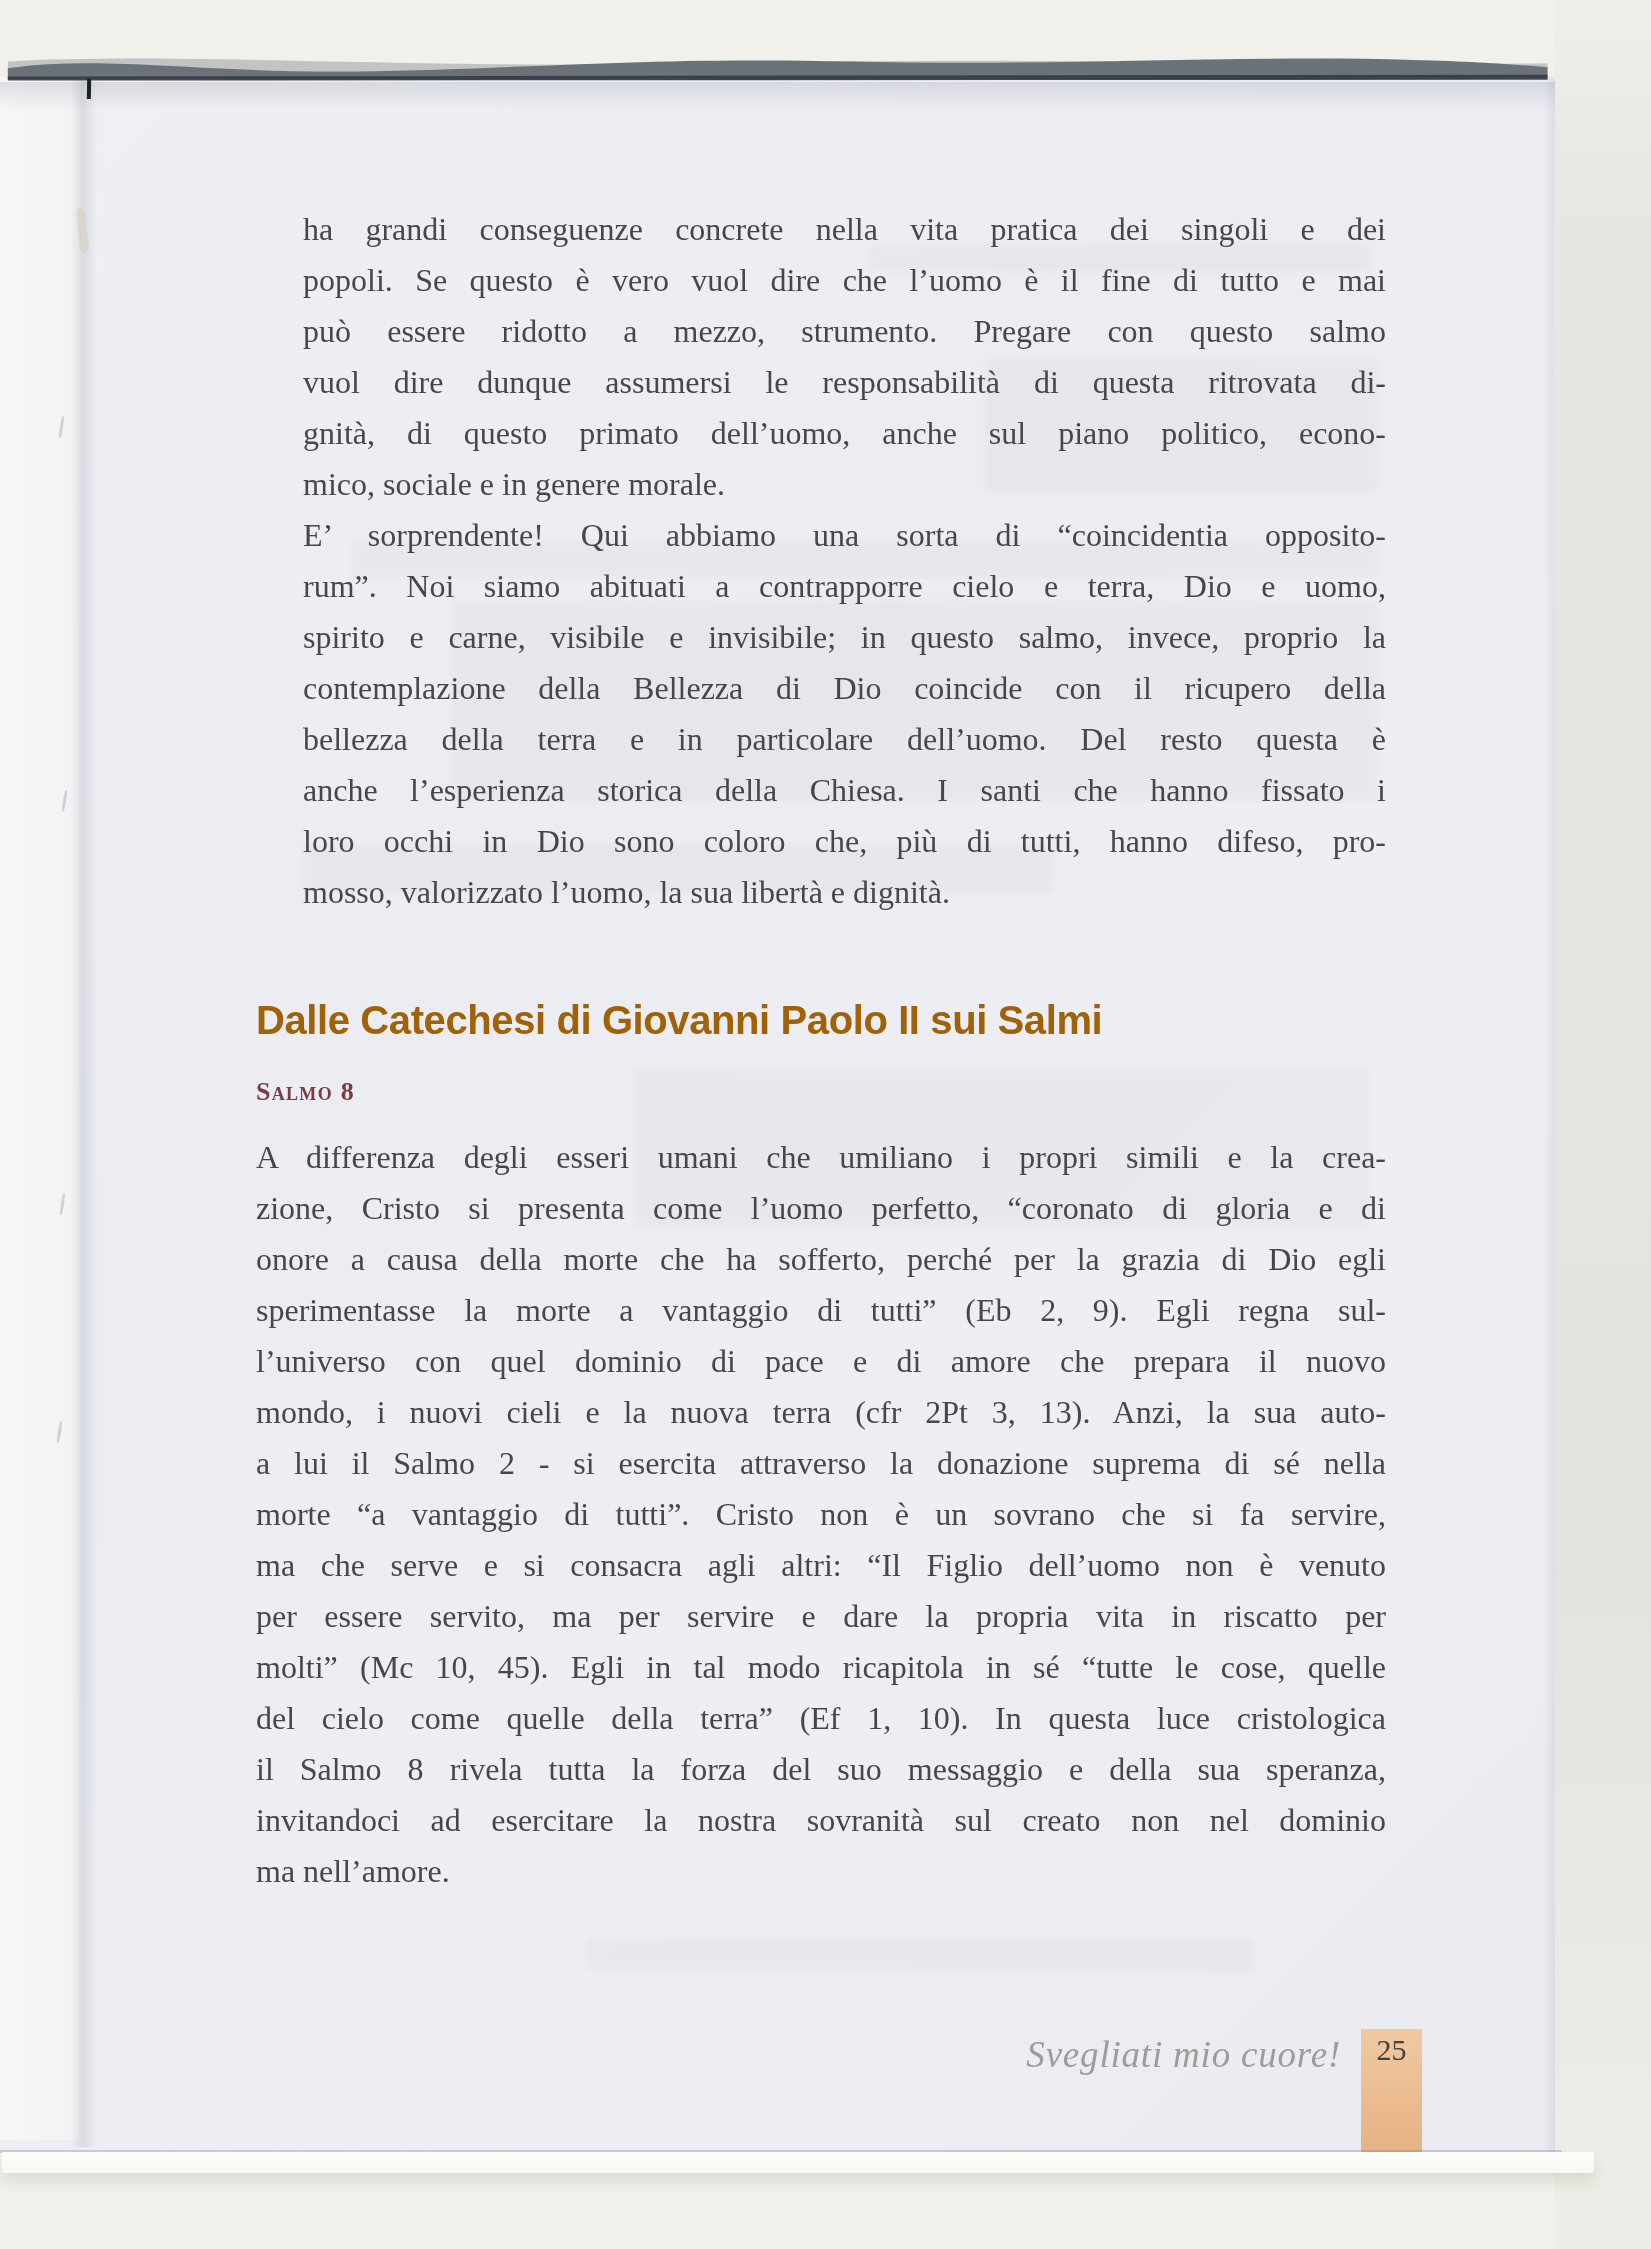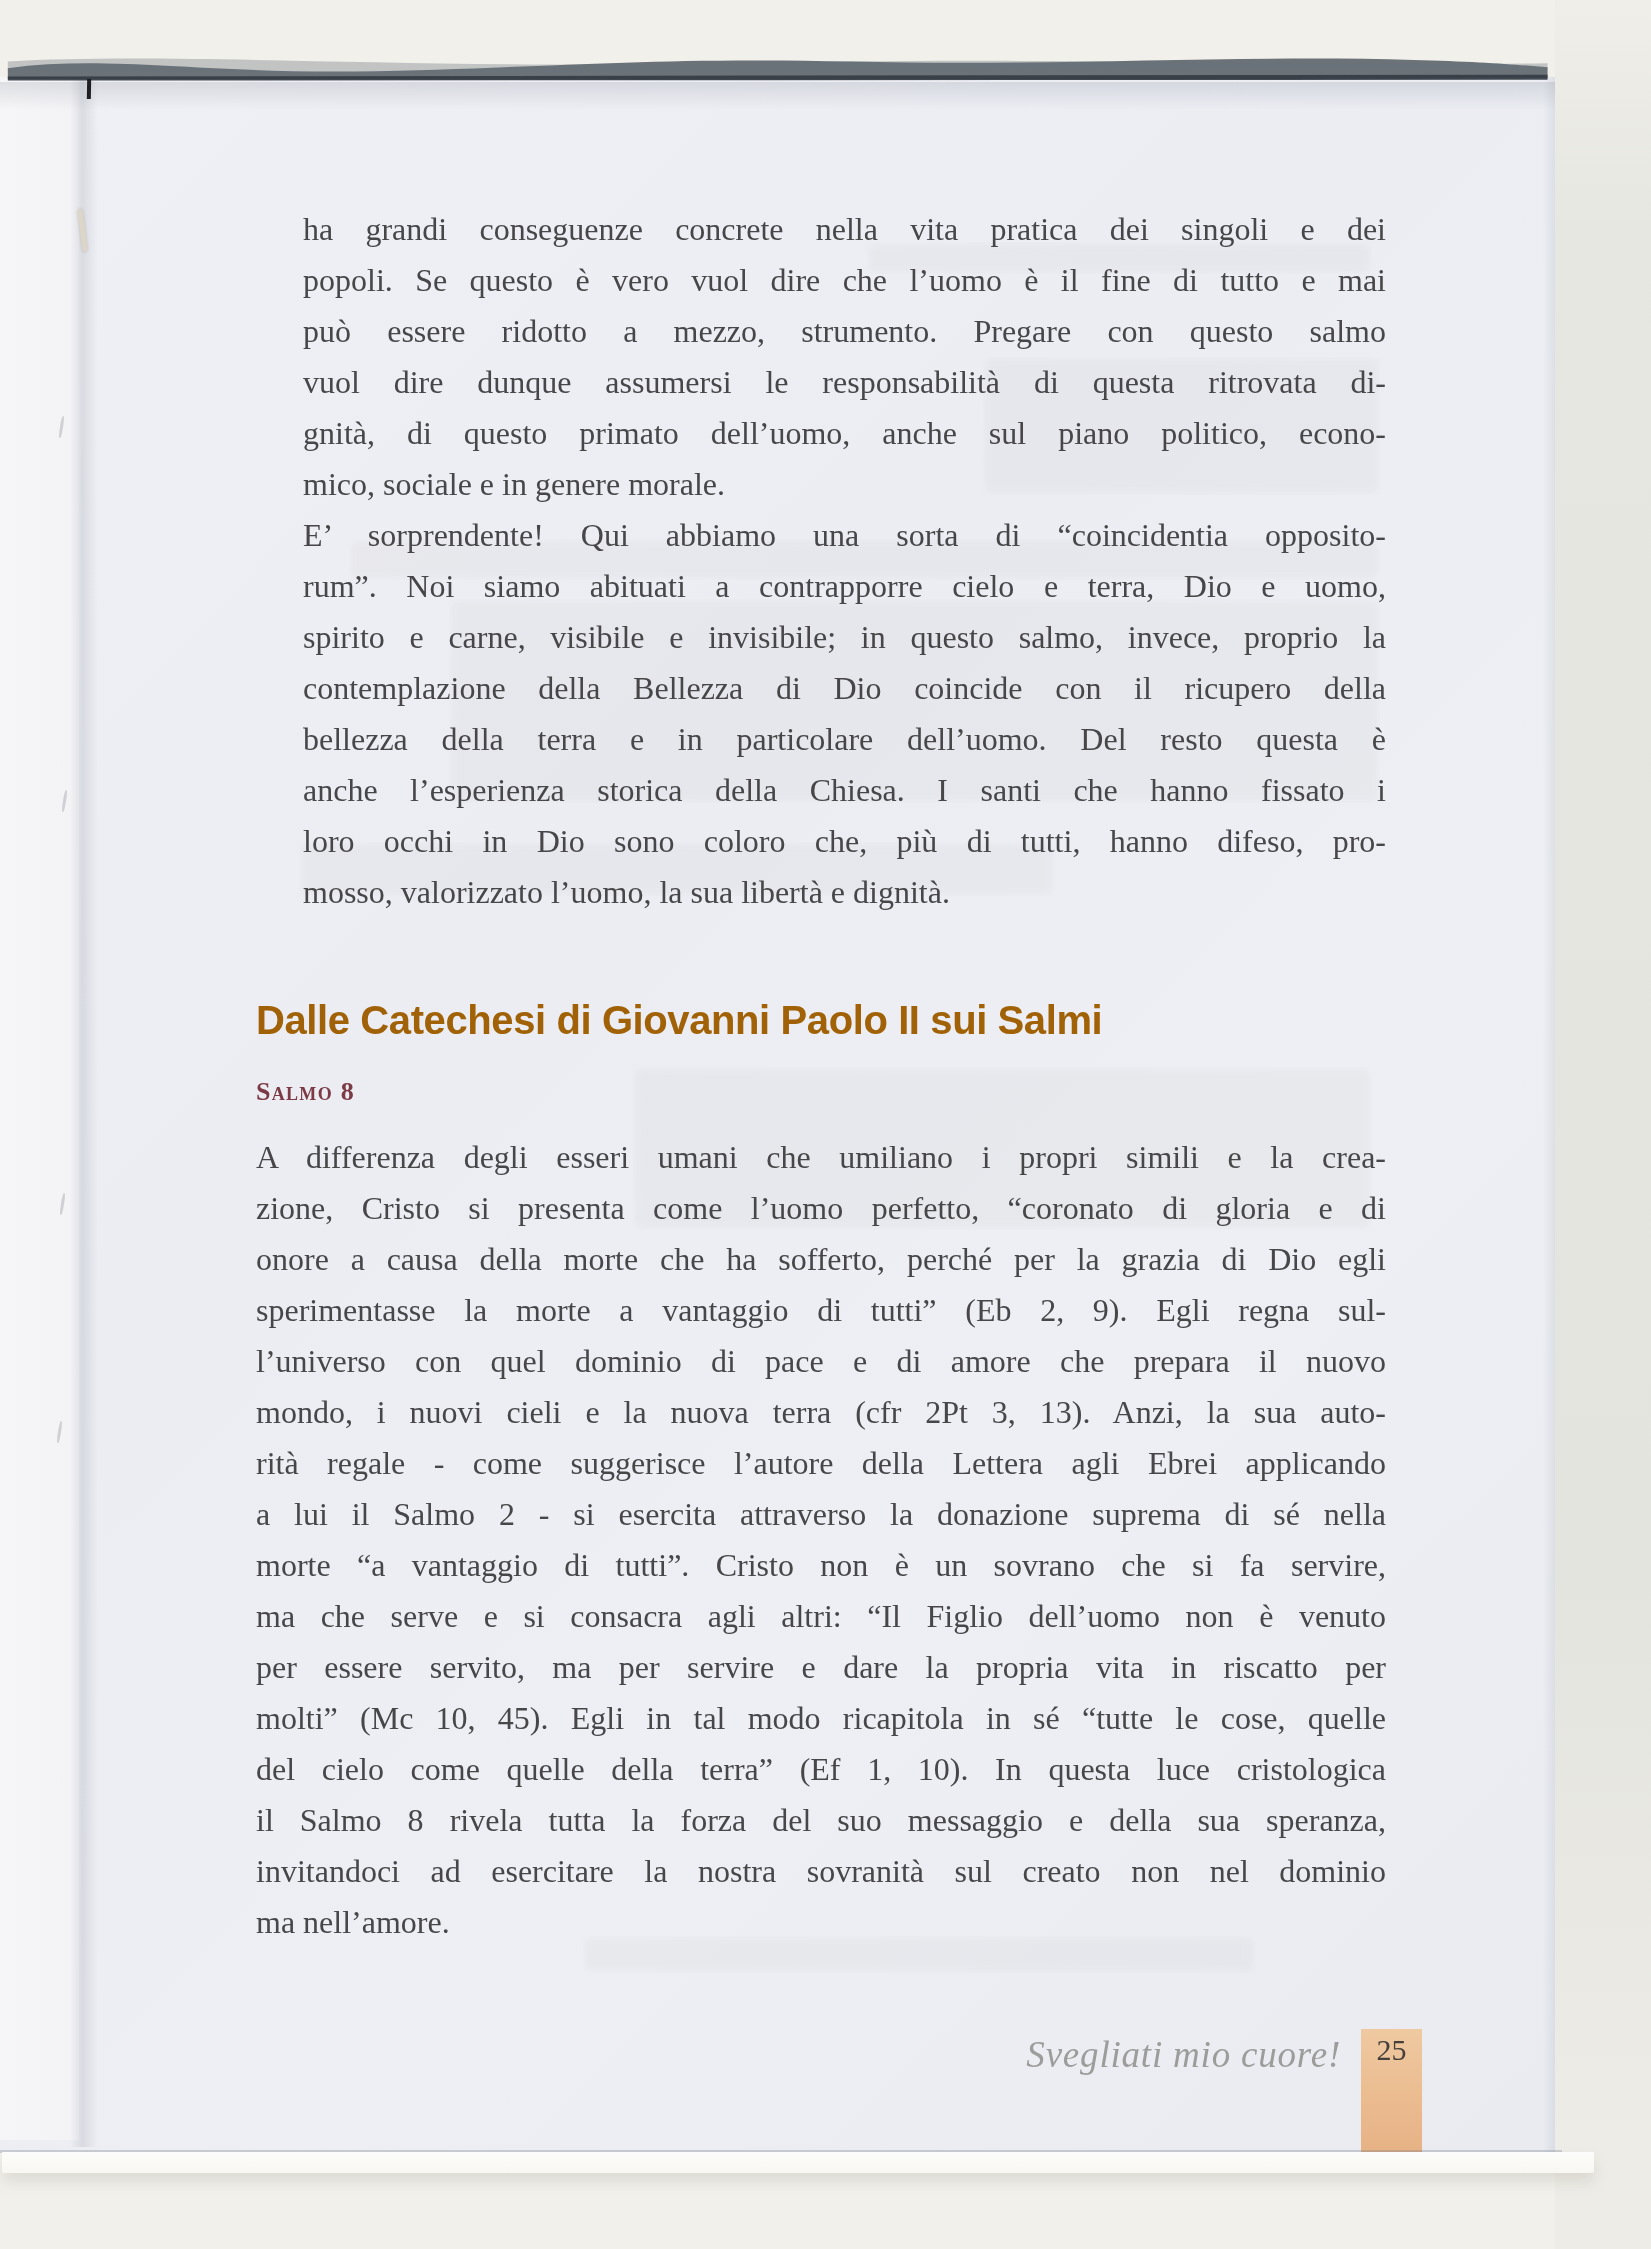--- a/index.html
+++ b/index.html
@@ -145,21 +145,20 @@
 <h1 class="heading">Dalle Catechesi di Giovanni Paolo II sui Salmi</h1>
 <h2 class="subheading">Salmo 8</h2>
 
 <div class="para para2">
   <div class="pline">A differenza degli esseri umani che umiliano i propri simili e la crea-</div>
   <div class="pline">zione, Cristo si presenta come l’uomo perfetto, “coronato di gloria e di</div>
   <div class="pline">onore a causa della morte che ha sofferto, perché per la grazia di Dio egli</div>
   <div class="pline">sperimentasse la morte a vantaggio di tutti” (Eb 2, 9). Egli regna sul-</div>
   <div class="pline">l’universo con quel dominio di pace e di amore che prepara il nuovo</div>
   <div class="pline">mondo, i nuovi cieli e la nuova terra (cfr 2Pt 3, 13). Anzi, la sua auto-</div>
-  <div class="pline">rità regale - come suggerisce l’autore della Lettera agli Ebrei applicando</div>
   <div class="pline">a lui il Salmo 2 - si esercita attraverso la donazione suprema di sé nella</div>
   <div class="pline">morte “a vantaggio di tutti”. Cristo non è un sovrano che si fa servire,</div>
   <div class="pline">ma che serve e si consacra agli altri: “Il Figlio dell’uomo non è venuto</div>
   <div class="pline">per essere servito, ma per servire e dare la propria vita in riscatto per</div>
   <div class="pline">molti” (Mc 10, 45). Egli in tal modo ricapitola in sé “tutte le cose, quelle</div>
   <div class="pline">del cielo come quelle della terra” (Ef 1, 10). In questa luce cristologica</div>
   <div class="pline">il Salmo 8 rivela tutta la forza del suo messaggio e della sua speranza,</div>
   <div class="pline">invitandoci ad esercitare la nostra sovranità sul creato non nel dominio</div>
   <div class="pline no-just">ma nell’amore.</div>
 </div>

